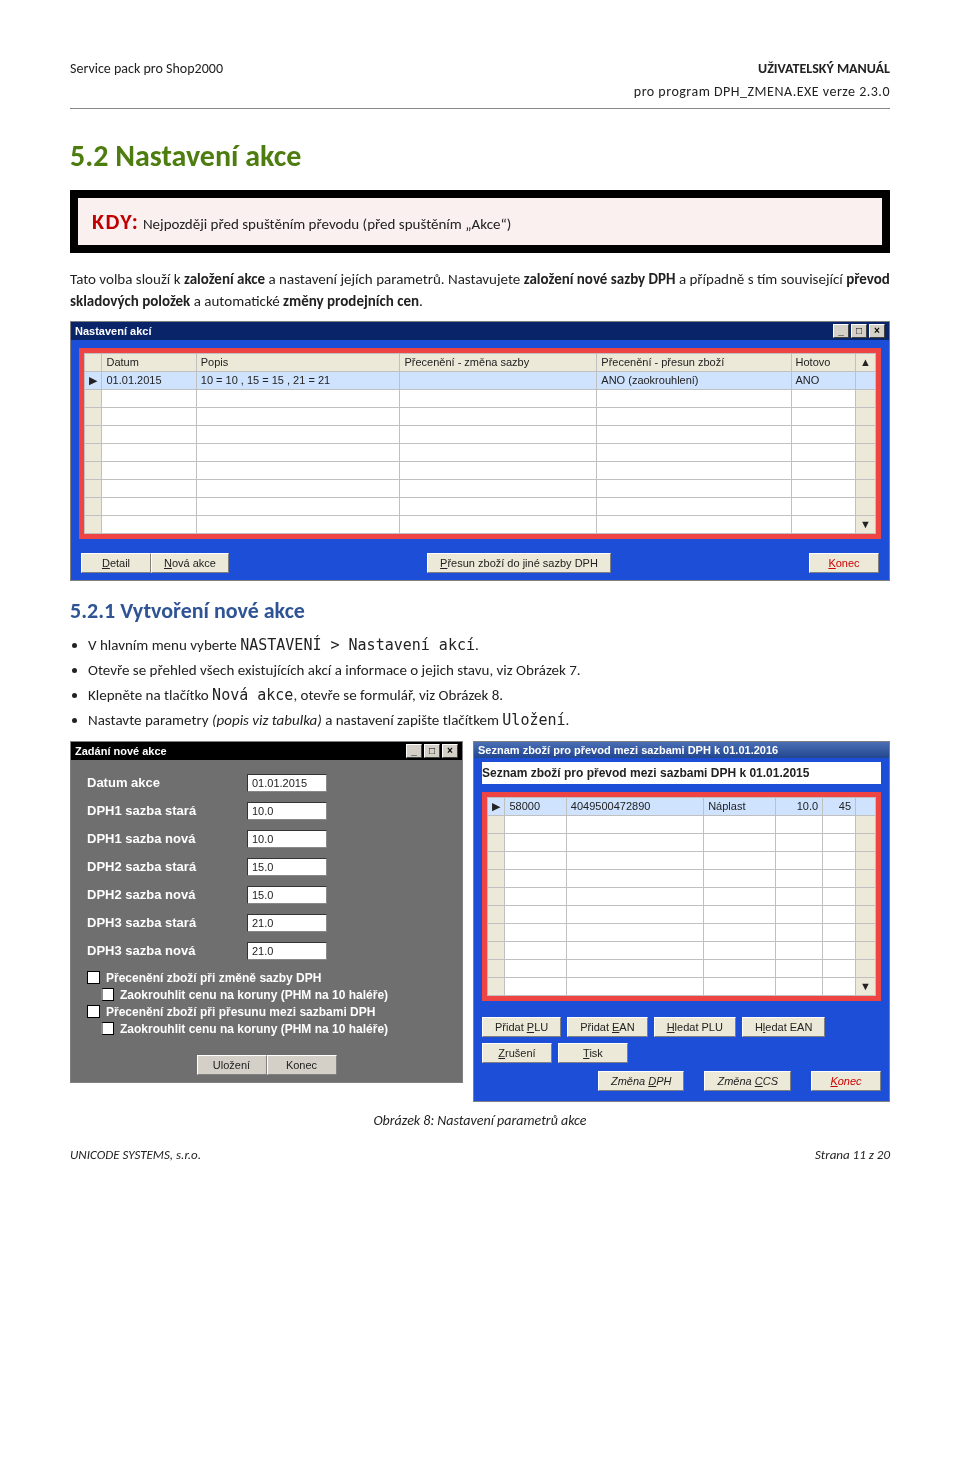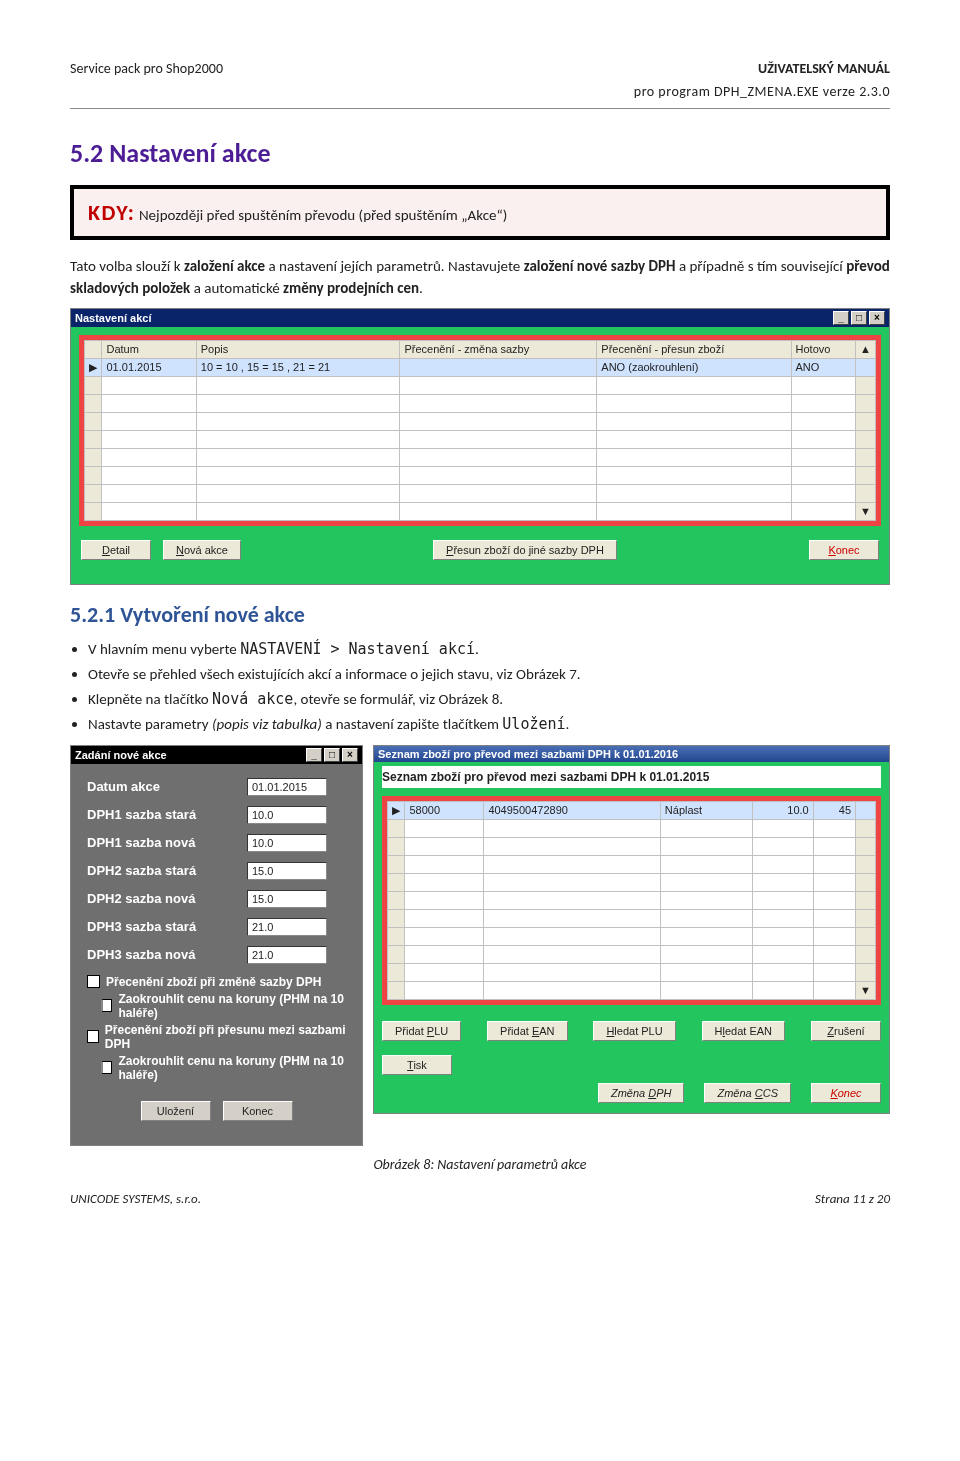--- a/index.html
+++ b/index.html
@@ -9,39 +9,39 @@
     color: #222;
     background: #fff;
     width: 960px;
   }
   .page { padding: 60px 70px 40px 70px; }
   .hdr { display: flex; justify-content: space-between; font-size: 14px; margin-bottom: 6px; }
   .hdr .right { text-align: right; font-weight: bold; }
   .hdr-sub { text-align: right; font-size: 14px; margin-bottom: 8px; letter-spacing: .5px; }
   .hr { border-top: 1px solid #888; margin-bottom: 28px; }
 
-  .h2 { font-size: 26px; font-weight: bold; color: #4c1d95; margin: 0 0 16px 0; }
+  .h2 { font-size: 30px; font-weight: bold; color: #4d7c0f; margin: 0 0 16px 0; }
   .h3 { font-size: 22px; font-weight: bold; color: #2f5496; margin: 16px 0 10px 0; }
 
-  .kdy-box { border: 4px solid #000000; background: #faf0f0; padding: 10px 14px; margin-bottom: 16px; }
+  .kdy-box { border: 8px solid #000000; background: #faf0f0; padding: 10px 14px; margin-bottom: 16px; }
   .kdy-label { color: #c00000; font-weight: bold; font-size: 22px; letter-spacing: 1.5px; }
   .kdy-text { font-size: 15px; }
 
   p { font-size: 15px; line-height: 1.45; margin: 0 0 8px 0; }
   .bold { font-weight: bold; }
 
   ul.bul { margin: 4px 0 8px 18px; padding: 0; }
   ul.bul li { font-size: 15px; line-height: 1.55; margin-bottom: 2px; }
   .mono { font-family: Consolas, monospace; }
 
   .caption { text-align: center; font-style: italic; font-size: 14px; margin: 10px 0 18px 0; }
 
   
   .win {
-    background: #22c55e;
+    background: #1d4ed8;
     border: 1px solid #808080;
     font-family: Tahoma, Arial, sans-serif;
     font-size: 11px;
   }
   .titlebar {
     display: flex; align-items: center;
     background: #0a246a; color: #fff; padding: 2px 4px;
     font-weight: bold;
     font-size: 11px;
   }
@@ -56,21 +56,21 @@
   .grid {
     background:#fff; border:5px solid #ef4444; margin: 8px;
   }
   .grid table { width: 100%; border-collapse: collapse; font-size: 11px; }
   .grid th, .grid td { border:1px solid #c0c0c0; padding:2px 4px; height:18px; text-align:left; }
   .grid th { background:#ece9d8; font-weight: normal; }
   .grid .sel td { background:#cfe3ff; }
   .grid .hcol { width: 14px; background:#ece9d8; }
   .grid .scrollcol { width: 16px; background:#ece9d8; }
 
-  .btnrow { display:flex; gap:12px; padding: 6px 10px 24px 10px; align-items:center; }
+  .btnrow { display:flex; gap:0; padding: 6px 10px 7px 10px; align-items:center; }
   .btnrow .gap { flex:1; }
   .wbtn3d {
     min-width: 70px;
     padding: 3px 12px;
     background:#ece9d8;
     border: 1px solid #fff;
     border-right-color:#808080; border-bottom-color:#808080;
     text-align:center;
     font-size: 11px;
   }
@@ -248,21 +248,21 @@
     <li>
       <span>Klepněte na tlačítko </span><span class="mono">Nová akce</span><span>, otevře se formulář, viz Obrázek 8.</span>
     </li>
     <li>
       <span>Nastavte parametry </span><i>(popis viz tabulka)</i><span> a nastavení zapište tlačítkem </span><span class="mono">Uložení</span><span>.</span>
     </li>
   </ul>
 
   <div class="twocol">
 
-    <div class="win darkwin" style="width:293px;">
+    <div class="win darkwin" style="width:393px;">
       <div class="titlebar">
         <span>Zadání nové akce</span>
         <div class="spacer"></div>
         <div class="wbtn">_</div>
         <div class="wbtn">□</div>
         <div class="wbtn">×</div>
       </div>
       <div class="formgrid">
         <div class="lbl">Datum akce</div>
         <div class="inp">01.01.2015</div>
@@ -410,21 +410,21 @@
                 <td></td>
                 <td></td>
                 <td></td>
                 <td></td>
                 <td></td>
                 <td class="scrollcol">▼</td>
               </tr>
         </tbody>
           </table>
       </div>
-      <div class="btnrow btnwrap" style="gap:14px;flex-wrap:wrap;justify-content:space-between;">
+      <div class="btnrow btnwrap" style="gap:6px;flex-wrap:wrap;">
         <div class="wbtn3d"><span>Přidat </span><span class="al">P</span>LU</div>
         <div class="wbtn3d"><span>Přidat </span><span class="al">E</span>AN</div>
         <div class="wbtn3d"><span class="al">H</span>ledat PLU</div>
         <div class="wbtn3d">H<span class="al">l</span>edat EAN</div>
         <div class="wbtn3d"><span class="al">Z</span>rušení</div>
         <div class="wbtn3d"><span class="al">T</span>isk</div>
       </div>
       <div class="btnwrap2" style="justify-content:flex-end;">
         <div class="wbtn3d">Změna <span class="al">D</span>PH</div>
         <div class="wbtn3d">Změna <span class="al">C</span>CS</div>

